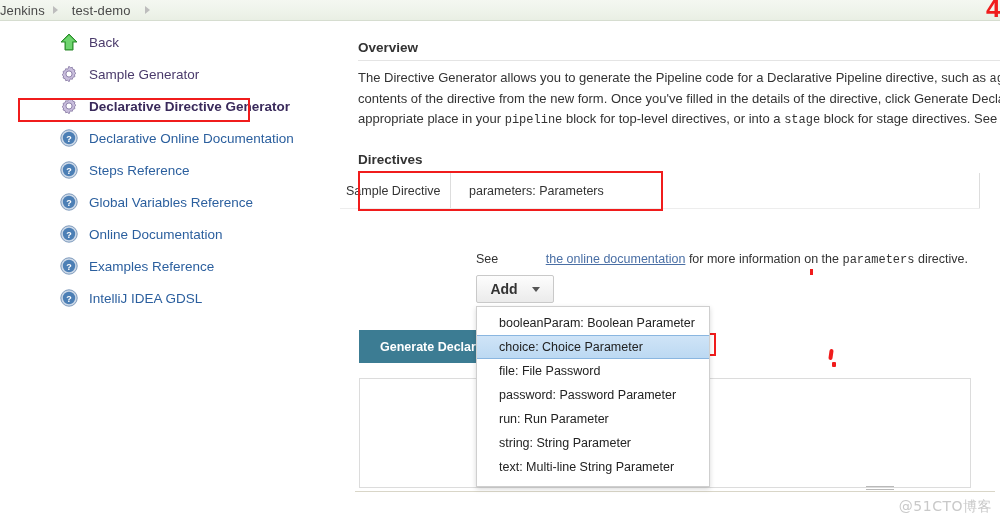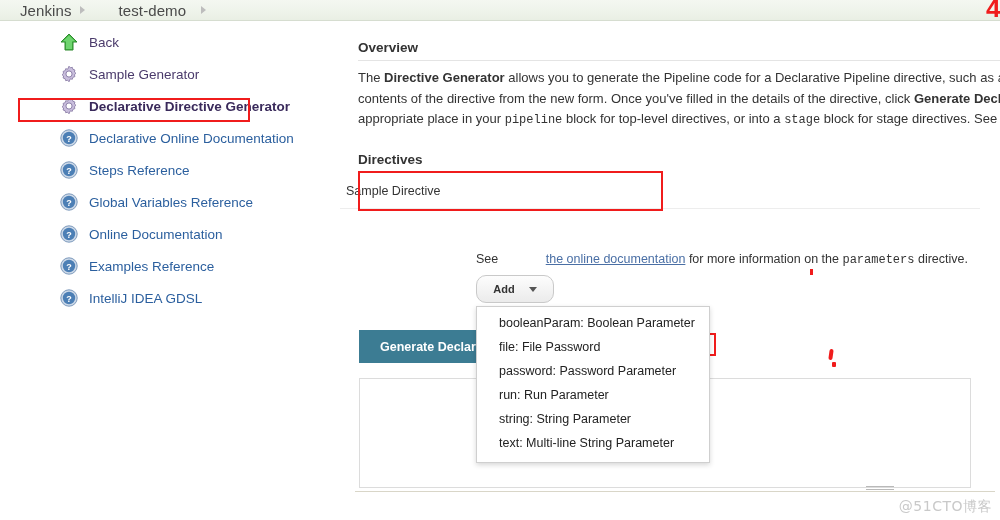--- a/index.html
+++ b/index.html
@@ -22,26 +22,25 @@
     position: absolute;
     left: 0; top: 0;
     width: 1000px; height: 21px;
     background: linear-gradient(to bottom, #f4f7f1 0%, #eef3ea 60%, #e9efe4 100%);
     border-bottom: 1px solid #d6ddd0;
     display: flex;
     align-items: center;
     padding-left: 0px;
   }
   .crumb {
-    font-size: 15px;
+    font-size: 13px;
     color: #4a4a4a;
     text-decoration: none;
     font-family: "Liberation Sans", sans-serif;
     letter-spacing: .1px;
-    margin-left: 20px;
   }
   .crumb-sep {
     display: inline-block;
     width: 0; height: 0;
     margin: 0 14px 0 15px;
     border-left: 5px solid #bdbdbd;
     border-top: 4px solid transparent;
     border-bottom: 4px solid transparent;
   }
   .crumb-sep.first { margin-left: 8px; }
@@ -103,21 +102,21 @@
     margin: 0 0 7px 0;
     width: 642px;
   }
   .overview-text {
     font-size: 13px;
     color: #333;
     line-height: 20px;
     width: 1200px;
     white-space: normal;
   }
-  .overview-text b { font-weight: bold; margin-top: 24px; }
+  .overview-text b { font-weight: normal; margin-top: 24px; }
   .mono {
     font-family: "Liberation Mono", "DejaVu Sans Mono", monospace;
     font-size: 12px;
   }
   a.inline-link {
     color: #4a6fa5;
     text-decoration: underline;
     margin-left: 44px;
   }
 
@@ -165,25 +164,25 @@
     left: 476px; top: 252px;
     font-size: 12.5px;
     color: #333;
   }
   .add-btn {
     position: absolute;
     left: 476px; top: 275px;
     width: 78px; height: 28px;
     background: linear-gradient(to bottom, #fdfdfd 0%, #ebebeb 100%);
     border: 1px solid #c9c9c9;
-    border-radius: 10px;
+    border-radius: 2px;
     display: flex;
     align-items: center;
     justify-content: center;
-    font-size: 11px;
+    font-size: 14px;
     font-weight: bold;
     color: #333;
     cursor: pointer;
   }
   .add-btn .caret {
     margin-left: 14px;
     width: 0; height: 0;
     border-left: 4px solid transparent;
     border-right: 4px solid transparent;
     border-top: 5px solid #555;
@@ -411,20 +410,23 @@
     <div class="overview-text">
       <span>The </span><b>Directive Generator</b><span> allows you to generate the Pipeline code for a Declarative Pipeline directive, such as </span><span class="mono">agent</span><span>. Choose the directive you are interested in from the dropdown, and then choose the contents of the directive from the new form. Once you've filled in the details of the directive, click </span><b>Generate Declarative Directive</b><span> and the Pipeline code will appear in the box below. You can copy that into the appropriate place in your </span><span class="mono">pipeline</span><span> block for top-level directives, or into a </span><span class="mono">stage</span><span> block for stage directives. See </span>
     </div>
   </div>
 
   <div class="directives-head">Directives</div>
 
   <div class="row-table">
     <div class="form-row">
       <div class="row-label">Sample Directive</div>
+      <div class="row-field">
+        <span class="sel-value">parameters: Parameters</span>
+      </div>
     </div>
   </div>
 
   <div class="sub-note">
     <span>See </span><a class="inline-link" href="#">the online documentation</a><span> for more information on the </span><span class="mono">parameters</span><span> directive.</span>
   </div>
 
   <div class="add-btn">
     <span>Add</span>
     <span class="caret"></span>
@@ -434,20 +436,21 @@
 
   <div class="out-box"></div>
   <div class="page-divider"></div>
   <div class="resize-grip">
     <i></i>
     <i></i>
   </div>
 
   <div class="dropdown">
     <div class="dd-item">booleanParam: Boolean Parameter</div>
+    <div class="dd-item selected">choice: Choice Parameter</div>
     <div class="dd-item">file: File Password</div>
     <div class="dd-item">password: Password Parameter</div>
     <div class="dd-item">run: Run Parameter</div>
     <div class="dd-item">string: String Parameter</div>
     <div class="dd-item">text: Multi-line String Parameter</div>
   </div>
 
   <div class="hl-box" id="hl-sidebar"></div>
   <div class="hl-box" id="hl-directive-row"></div>
   <div class="hl-box" id="hl-choice"></div>

